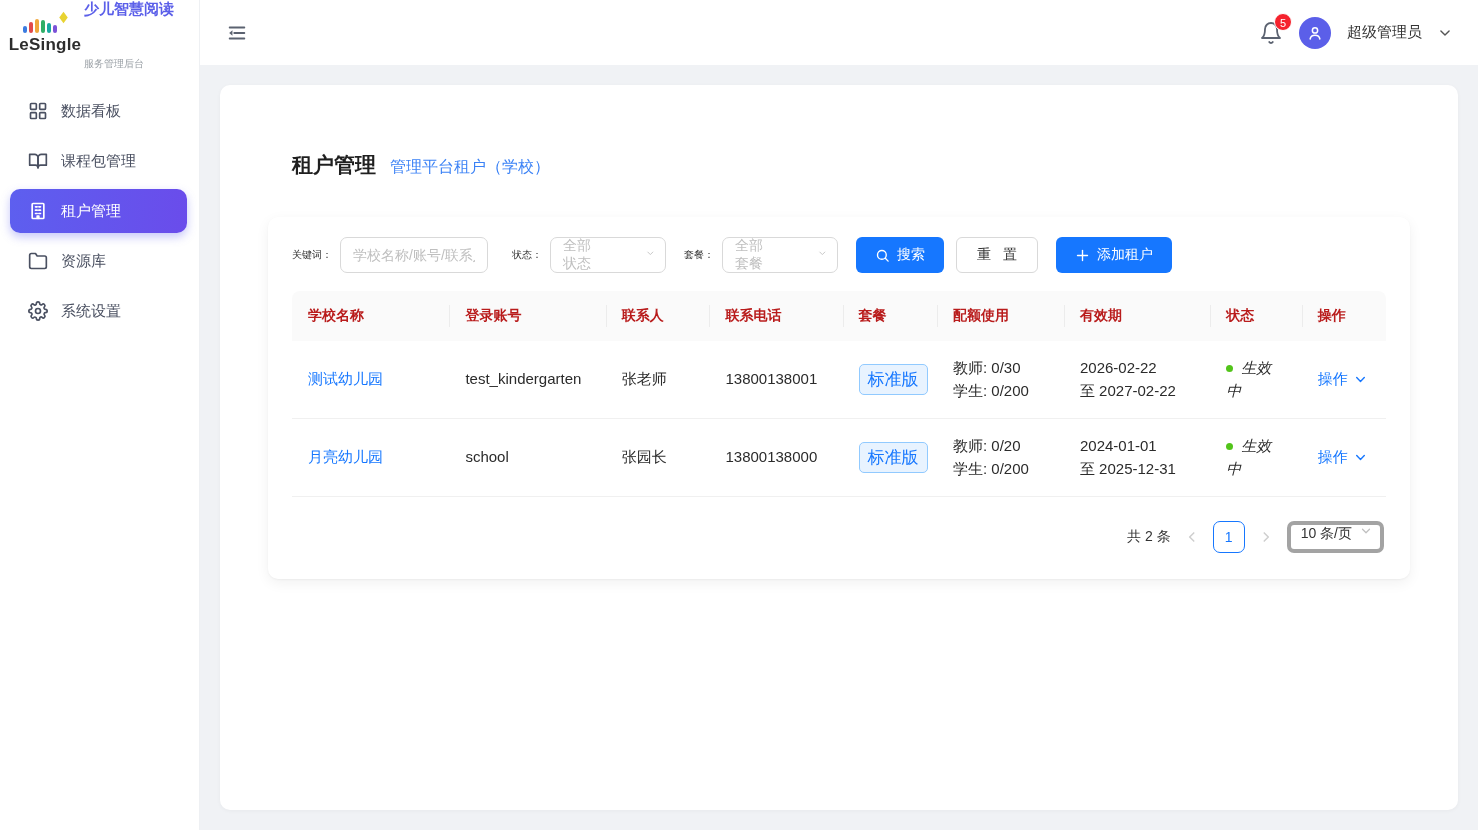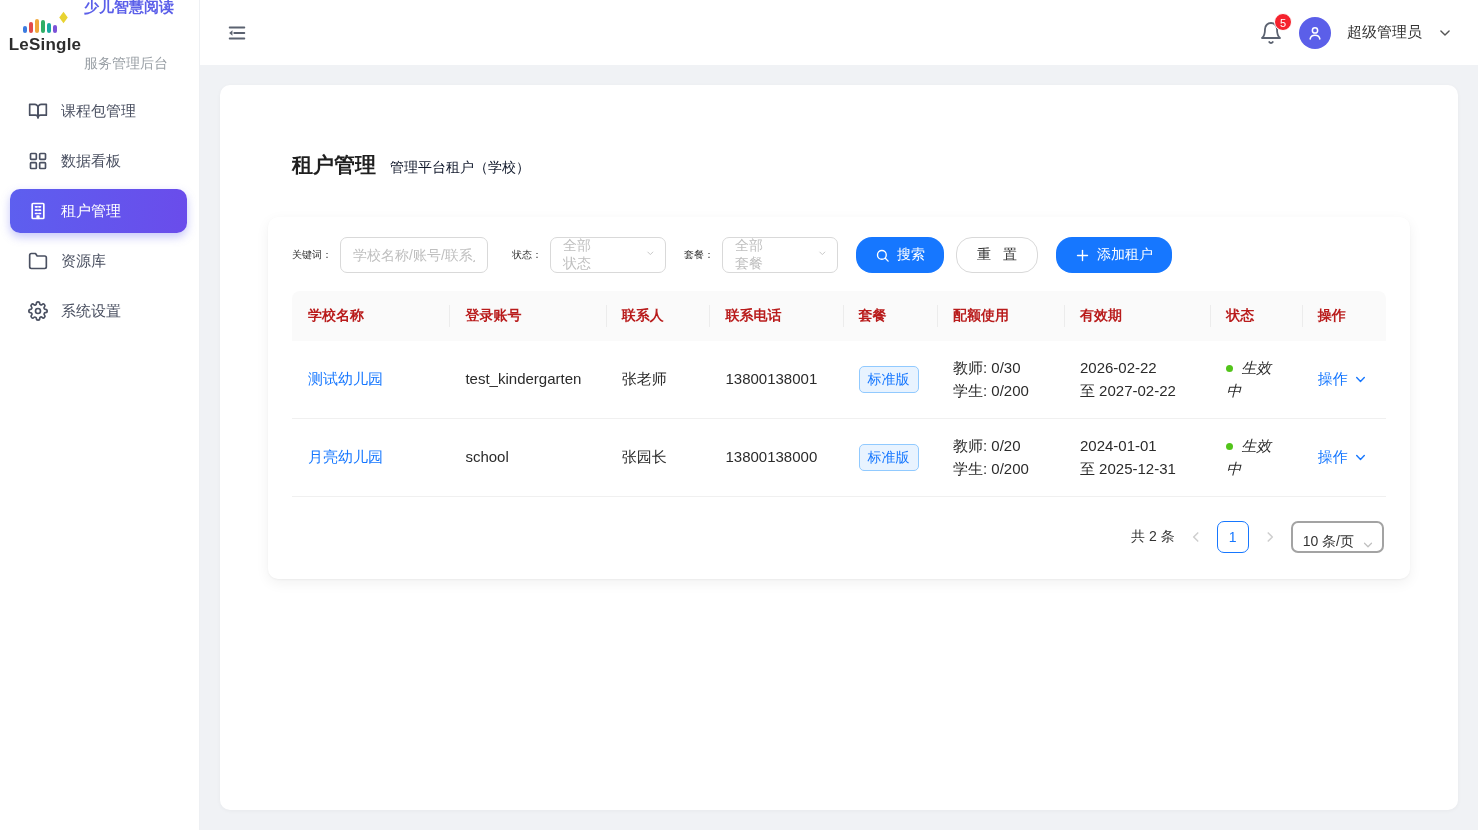--- a/index.html
+++ b/index.html
@@ -19,21 +19,21 @@
   .logo-mark { display:flex; flex-direction:column; align-items:center; width:58px; }
   .logo-bars { display:flex; align-items:flex-end; gap:2px; height:18px; margin-bottom:2px; }
   .logo-bars i { display:block; width:4px; border-radius:2px; }
   .logo-bars .b1{height:7px;background:#3b7be0;} .logo-bars .b2{height:11px;background:#e24a4a;}
   .logo-bars .b3{height:14px;background:#f0a73b;} .logo-bars .b4{height:13px;background:#2fae67;}
   .logo-bars .b5{height:10px;background:#18a8a0;} .logo-bars .b6{height:8px;background:#7b52d8;}
   .logo-leaf { width:7px; height:7px; background:#e8d331; transform:rotate(45deg) skew(8deg,8deg); margin-left:1px; margin-bottom:12px; }
   .logo-word { font-size:17px; font-weight:700; color:#2d2d2d; letter-spacing:0.2px; }
   .brand-text { display:flex; flex-direction:column; gap:2px; }
   .brand-title { color:#5b5fe9; font-weight:700; font-size:15px; }
-  .brand-sub { color:#9aa0a6; font-size:14px;margin-top:36px; }
+  .brand-sub { color:#9aa0a6; font-size:10px;margin-top:36px; }
 
   .menu { margin-top:19px; padding:0 12px 0 10px; }
   .menu-item {
     display:flex; align-items:center; gap:13px; height:44px; margin-bottom:6px;
     padding:0 0 0 18px; border-radius:10px; color:#4a5061; font-size:15px; cursor:pointer;
   }
   .menu-item .mi-icon { width:20px; height:20px; color:#4a5061; flex:0 0 auto; }
   .menu-item.active {
     background:linear-gradient(95deg,#5d5fef 0%,#6a4ceb 100%);
     color:#fff; box-shadow:0 4px 10px rgba(93,95,239,.35);
@@ -61,21 +61,21 @@
   .user-caret { width:14px; height:14px; color:#555; cursor:pointer; }
 
   
   .main { position:absolute; left:200px; top:65px; right:0; bottom:0; padding:20px; }
   .card {
     background:#fff; border-radius:10px; height:100%; box-shadow:0 1px 4px rgba(0,0,0,.04);
     padding:66px 48px 0 48px;
   }
   .page-head { display:flex; align-items:baseline; gap:14px; margin:0 0 38px 24px; }
   .page-title { font-size:21px; font-weight:700; color:#1f1f1f; }
-  .page-sub { font-size:14px; color:#0f172a; }
+  .page-sub { font-size:16px; color:#3b82f6; }
 
   .panel {
     background:#fff; border-radius:10px; padding:20px 24px 26px;
     box-shadow:0 1px 2px rgba(0,0,0,.04), 0 4px 14px rgba(0,0,0,.06);
   }
 
   
   .filters { display:flex; align-items:center; margin-bottom:18px; }
   .f-label { font-size:10px; color:#333; margin-right:8px; white-space:nowrap; }
   .f-input {
@@ -86,21 +86,21 @@
   .f-input::placeholder { color:#bfbfbf; }
   .f-select {
     height:36px; border:1px solid #d9d9d9; border-radius:7px; background:#fff;
     display:flex; align-items:center; justify-content:space-between;
     padding:0 10px 0 12px; color:#bfbfbf; font-size:14px; cursor:pointer;
   }
   .f-select .sel-caret { width:12px; height:12px; color:#bfbfbf; }
   .w116 { width:116px;gap:43px; }
   .gap24 { margin-left:24px; } .gap18 { margin-left:18px; } .gap12 { margin-left:12px; }
   .btn {
-    height:36px; border-radius:16px; display:inline-flex; align-items:center; gap:7px;
+    height:36px; border-radius:6px; display:inline-flex; align-items:center; gap:7px;
     padding:0 18px; font-size:14px; cursor:pointer; border:1px solid transparent; white-space:nowrap;
   }
   .btn-primary { background:#1677ff; color:#fff; }
   .btn-default { background:#fff; color:#333; border-color:#d9d9d9; letter-spacing:4px; padding:0 16px 0 20px;}
   .btn .bicon { width:15px; height:15px; }
 
   
   table.grid { width:100%; border-collapse:collapse; table-layout:fixed; }
   .grid th {
     background:#fafafa; height:50px; text-align:left; padding:0 16px;
@@ -111,40 +111,40 @@
   }
   .grid th:first-child { border-top-left-radius:8px; border-bottom-left-radius:0; }
   .grid th:last-child  { border-top-right-radius:8px; }
   .grid td {
     padding:16px 16px; font-size:15px; color:#2b2b2b; border-bottom:1px solid #f0f0f0;
     vertical-align:middle; line-height:1.5;
   }
   .grid tbody tr { height:77px; }
   .link { color:#1677ff; cursor:pointer; }
   .tag-blue {
-    display:inline-block; padding:2px 8px; font-size:14px; color:#1677ff;
+    display:inline-block; padding:2px 8px; font-size:17px; color:#1677ff;
     background:#e8f3ff; border:1px solid #91caff; border-radius:5px; white-space:nowrap;
   }
   .two-line div { white-space:nowrap; }
   .status-wrap { max-width:60px;font-style:italic; }
   .dot { display:inline-block; width:7px; height:7px; border-radius:50%; background:#52c41a; margin-right:8px; vertical-align:1px; }
   .op-link { color:#1677ff; display:inline-flex; align-items:center; gap:6px; cursor:pointer; font-size:15px; }
   .op-link .op-caret { width:13px; height:13px; }
 
   
   .pagination { display:flex; align-items:center; justify-content:flex-end; gap:14px; margin-top:24px; padding-right:2px; }
   .pg-total { font-size:14px; color:#333; }
   .pg-arrow { width:14px; height:14px; color:#cfcfcf; cursor:default; }
   .pg-page {
     width:32px; height:32px; border:1px solid #1677ff; color:#1677ff; border-radius:7px;
     display:flex; align-items:center; justify-content:center; font-size:14px; cursor:pointer;
   }
   .pg-size {
-    height:32px; min-width:92px; border:2px solid #a3a3a3; border-radius:7px; background:#fff;
-    display:flex; align-items:flex-end; justify-content:space-between; gap:8px;
+    height:32px; min-width:92px; border:4px solid #a3a3a3; border-radius:7px; background:#fff;
+    display:flex; align-items:flex-start; justify-content:space-between; gap:8px;
     padding:0 8px 0 10px; font-size:14px; color:#333; cursor:pointer;
   }
   .pg-size .sel-caret { width:12px; height:12px; color:#bfbfbf; }
 </style>
 </head>
 <body>
 
 <aside class="sidebar">
   <div class="logo-block">
     <div class="logo-mark">
@@ -162,36 +162,36 @@
     <div class="brand-text">
       <div class="brand-title">少儿智慧阅读</div>
       <div class="brand-sub">服务管理后台</div>
     </div>
   </div>
 
   <nav class="menu">
     <div class="menu-item">
       <span class="mi-icon">
         <svg viewBox="0 0 24 24" fill="none" stroke="currentColor" stroke-width="2" stroke-linecap="round" stroke-linejoin="round">
-            <path d="M2 4h6a4 4 0 0 1 4 4v12a3 3 0 0 0-3-3H2z"></path>
-            <path d="M22 4h-6a4 4 0 0 0-4 4v12a3 3 0 0 1 3-3h7z"></path>
-          </svg>
-      </span>
-      <span>课程包管理</span>
-    </div>
-    <div class="menu-item">
-      <span class="mi-icon">
-        <svg viewBox="0 0 24 24" fill="none" stroke="currentColor" stroke-width="2" stroke-linecap="round" stroke-linejoin="round">
             <rect x="3" y="3" width="7" height="7" rx="1"></rect>
             <rect x="14" y="3" width="7" height="7" rx="1"></rect>
             <rect x="3" y="14" width="7" height="7" rx="1"></rect>
             <rect x="14" y="14" width="7" height="7" rx="1"></rect>
           </svg>
       </span>
       <span>数据看板</span>
+    </div>
+    <div class="menu-item">
+      <span class="mi-icon">
+        <svg viewBox="0 0 24 24" fill="none" stroke="currentColor" stroke-width="2" stroke-linecap="round" stroke-linejoin="round">
+            <path d="M2 4h6a4 4 0 0 1 4 4v12a3 3 0 0 0-3-3H2z"></path>
+            <path d="M22 4h-6a4 4 0 0 0-4 4v12a3 3 0 0 1 3-3h7z"></path>
+          </svg>
+      </span>
+      <span>课程包管理</span>
     </div>
     <div class="menu-item active">
       <span class="mi-icon">
         <svg viewBox="0 0 24 24" fill="none" stroke="currentColor" stroke-width="2" stroke-linecap="round" stroke-linejoin="round">
             <rect x="5" y="3" width="14" height="18" rx="1"></rect>
             <path d="M9 7h2M13 7h2M9 11h2M13 11h2M9 15h2M13 15h2"></path>
             <path d="M11 21v-3h2v3"></path>
           </svg>
       </span>
       <span>租户管理</span>

